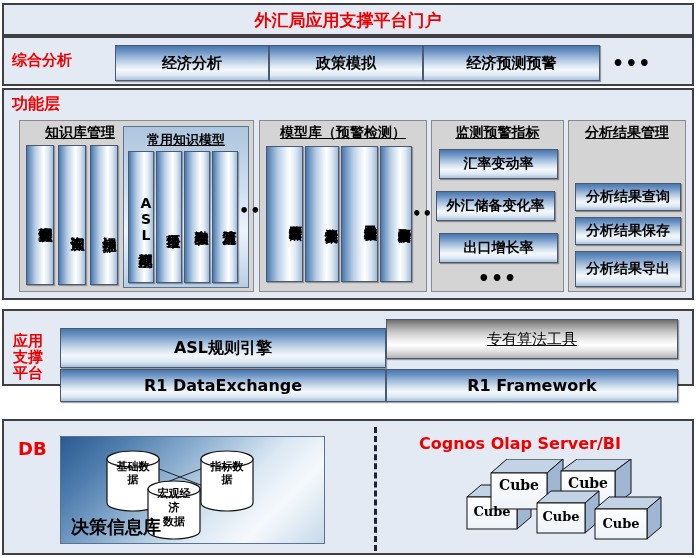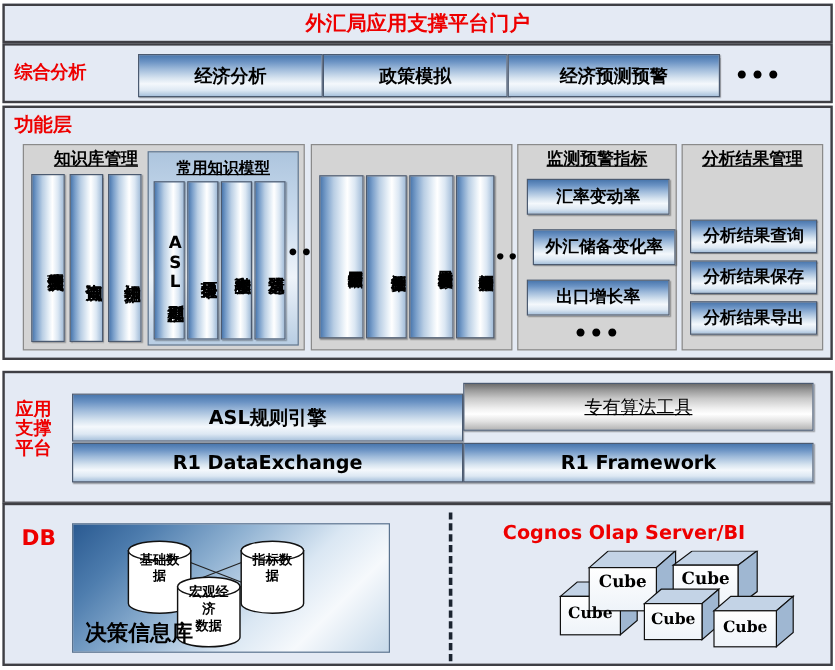--- a/index.html
+++ b/index.html
@@ -129,48 +129,49 @@
 
         <div class="vbox" style="position:absolute;left:4px;top:24px;width:26px;height:132px;font-size:14px;">ASL规则模型</div>
         <div class="vbox" style="position:absolute;left:32px;top:24px;width:26px;height:132px;font-size:14px;padding-top:14px;">经常项目</div>
         <div class="vbox" style="position:absolute;left:60px;top:24px;width:26px;height:132px;font-size:14px;padding-top:6px;">资本和金融</div>
         <div class="vbox" style="position:absolute;left:88px;top:24px;width:26px;height:132px;font-size:14px;padding-top:6px;">双边清算</div>
         <div class="dots" style="position:absolute;left:115px;top:74px;font-size:16px;">••</div>
       </div>
     </div>
 
     <div class="group" style="position:absolute;left:255px;top:30px;width:168px;height:172px;">
+      <div class="group-title" style="position:absolute;left:0;right:0;top:3px;font-size:14px;">模型库（预警检测）</div>
 
       <div class="vbox" style="position:absolute;left:6px;top:25px;width:37px;height:136px;font-size:13px;">结售汇点特原因分析</div>
       <div class="vbox" style="position:absolute;left:45px;top:25px;width:34px;height:136px;font-size:13px;padding-top:10px;">汇率相关性分析</div>
       <div class="vbox" style="position:absolute;left:81px;top:25px;width:37px;height:136px;font-size:13px;">进出口差额变化分析</div>
       <div class="vbox" style="position:absolute;left:120px;top:25px;width:32px;height:136px;font-size:13px;padding-top:10px;">增幅聚类分析</div>
       <div class="dots" style="position:absolute;left:152px;top:84px;font-size:15px;">••</div>
     </div>
 
     <div class="group" style="position:absolute;left:427px;top:30px;width:133px;height:172px;">
       <div class="group-title" style="position:absolute;left:0;right:0;top:3px;font-size:14px;">监测预警指标</div>
 
       <div class="btn" style="position:absolute;left:7px;top:28px;width:119px;height:30px;font-size:14px;">汇率变动率</div>
-      <div class="btn" style="position:absolute;left:12px;top:70px;width:119px;height:30px;font-size:14px;">外汇储备变化率</div>
+      <div class="btn" style="position:absolute;left:4px;top:70px;width:119px;height:30px;font-size:14px;">外汇储备变化率</div>
       <div class="btn" style="position:absolute;left:7px;top:112px;width:119px;height:30px;font-size:14px;">出口增长率</div>
       <div class="dots" style="position:absolute;left:0;right:0;top:146px;text-align:center;font-size:19px;">•••</div>
     </div>
 
     <div class="group" style="position:absolute;left:564px;top:30px;width:118px;height:172px;">
       <div class="group-title" style="position:absolute;left:0;right:0;top:3px;font-size:14px;">分析结果管理</div>
 
       <div class="btn" style="position:absolute;left:6px;top:62px;width:106px;height:28px;font-size:14px;">分析结果查询</div>
       <div class="btn" style="position:absolute;left:6px;top:96px;width:106px;height:28px;font-size:14px;">分析结果保存</div>
-      <div class="btn" style="position:absolute;left:6px;top:130px;width:106px;height:28px;font-size:14px;">分析结果导出</div>
-    </div>
-
-  </div>
-
-  <div class="panel" style="position:absolute;left:2px;top:309px;width:692px;height:111px;padding-left:48px;">
+      <div class="btn" style="position:absolute;left:6px;top:130px;width:106px;height:36px;font-size:14px;">分析结果导出</div>
+    </div>
+
+  </div>
+
+  <div class="panel" style="position:absolute;left:2px;top:309px;width:692px;height:77px;padding-left:48px;">
 
     <div class="red-label" style="position:absolute;left:9px;top:22px;font-size:15px;text-align:center;">
       <div>应用</div>
       <div>支撑</div>
       <div>平台</div>
     </div>
 
     <div class="btn" style="position:absolute;left:56px;top:17px;width:326px;height:40px;font-size:16px;">ASL规则引擎</div>
     <div class="btn gray" style="position:absolute;left:382px;top:8px;width:292px;height:40px;font-size:15px;font-weight:normal;text-decoration:underline;">专有算法工具</div>
 

